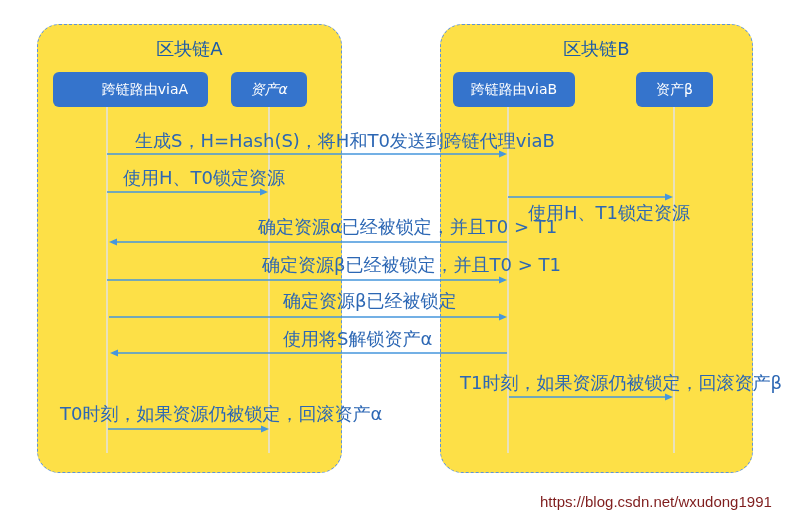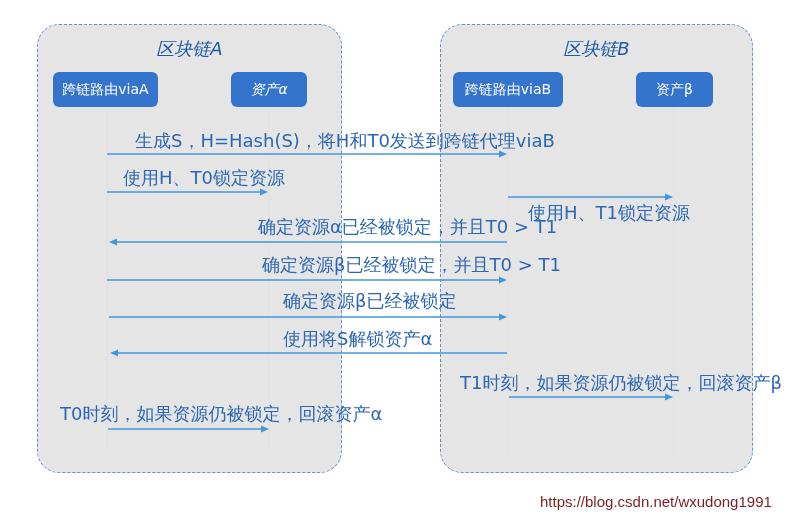--- a/index.html
+++ b/index.html
@@ -4,38 +4,37 @@
   <style>
     html, body { margin: 0; padding: 0; }
     body {
       width: 792px; height: 519px; overflow: hidden; position: relative;
       background: #ffffff;
       font-family: "DejaVu Sans", "Liberation Sans", sans-serif;
     }
     .chain-box {
       position: absolute; box-sizing: border-box;
       border: 1.5px dashed #5f93d9; border-radius: 22px;
-      background: #e5e5e5;
-      font-style: italic;
+      background: #fde047;
     }
     #chain-a { left: 37px; top: 24px; width: 305px; height: 449px; }
     #chain-b { left: 440px; top: 24px; width: 313px; height: 449px; }
     .chain-title {
       position: absolute; top: 12px; left: 0; right: 0; text-align: center;
       font-size: 18px; line-height: 24px; color: #1c5ba8; white-space: nowrap;
     }
     svg.lines { position: absolute; left: 0; top: 0; }
     .node {
       position: absolute; height: 35px; border-radius: 6px;
       background: #3574cc; color: #ffffff;
       font-size: 14px; line-height: 35px; text-align: center; white-space: nowrap;
     }
-    #node-via-a { left: 53px; top: 72px; width: 105px; }
+    #node-via-a { left: 53px; top: 72px; width: 126px; padding-left: 29px; }
     #node-alpha { left: 231px; top: 72px; width: 76px; font-style: italic; }
-    #node-via-b { left: 453px; top: 72px; width: 110px; }
+    #node-via-b { left: 453px; top: 72px; width: 122px; }
     #node-beta  { left: 636px; top: 72px; width: 77px; }
     .msg {
       position: absolute; font-size: 18px; line-height: 16px;
       color: #2c67b4; white-space: nowrap;
     }
     .watermark {
       position: absolute; left: 540px; top: 493px;
       font-family: "Liberation Sans", sans-serif; font-size: 15px;
       color: #7f1d1d; white-space: nowrap;
     }

